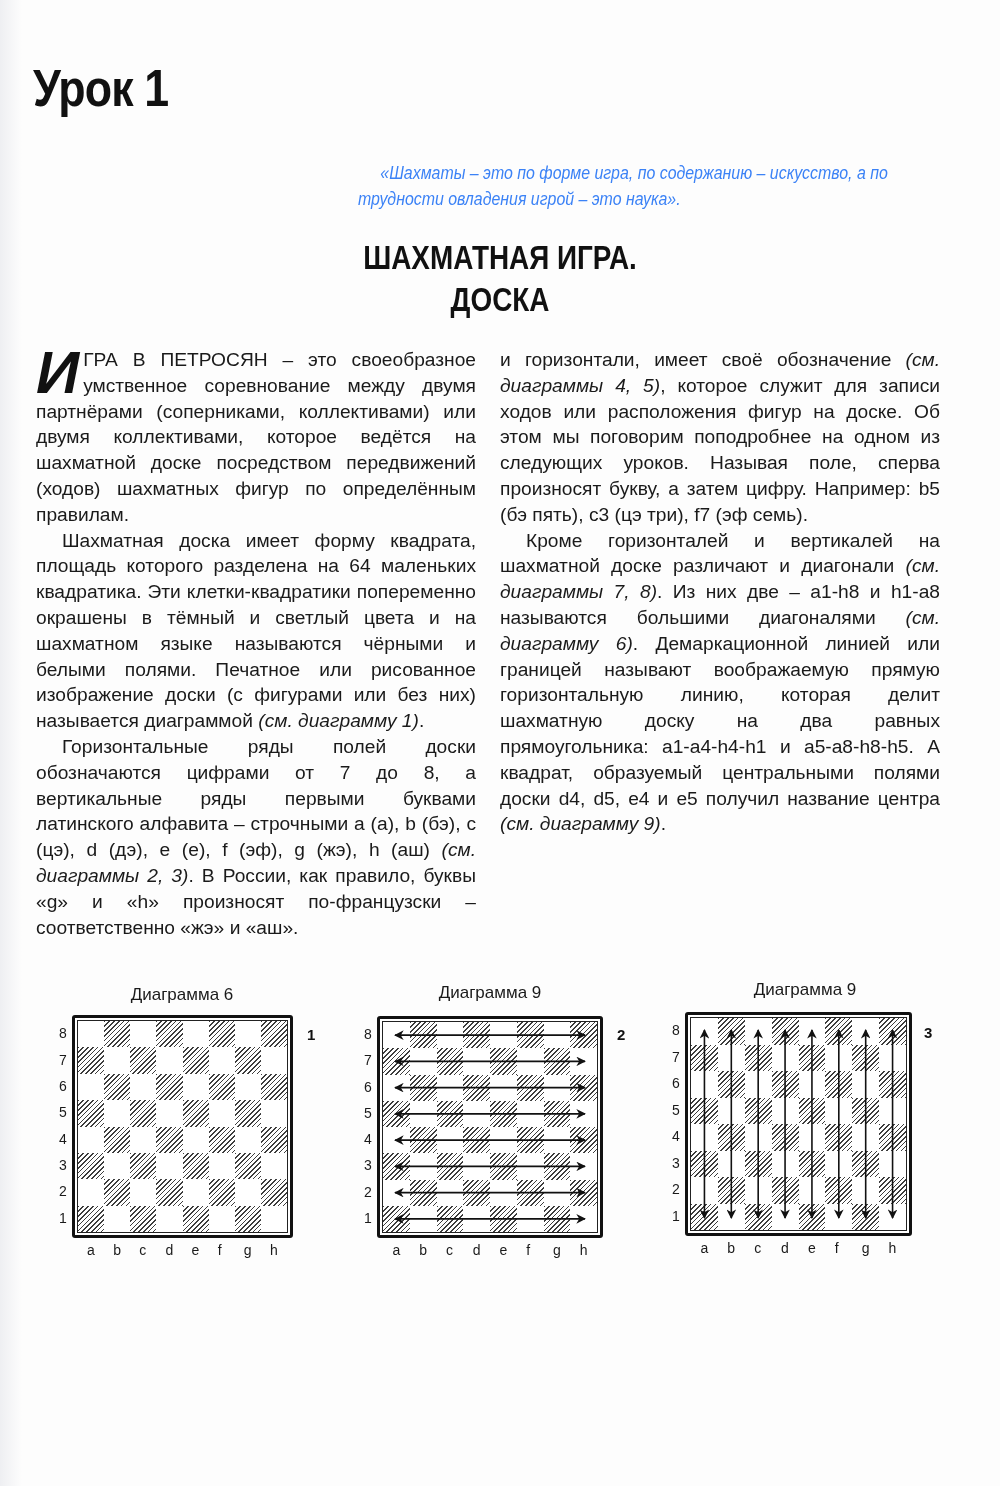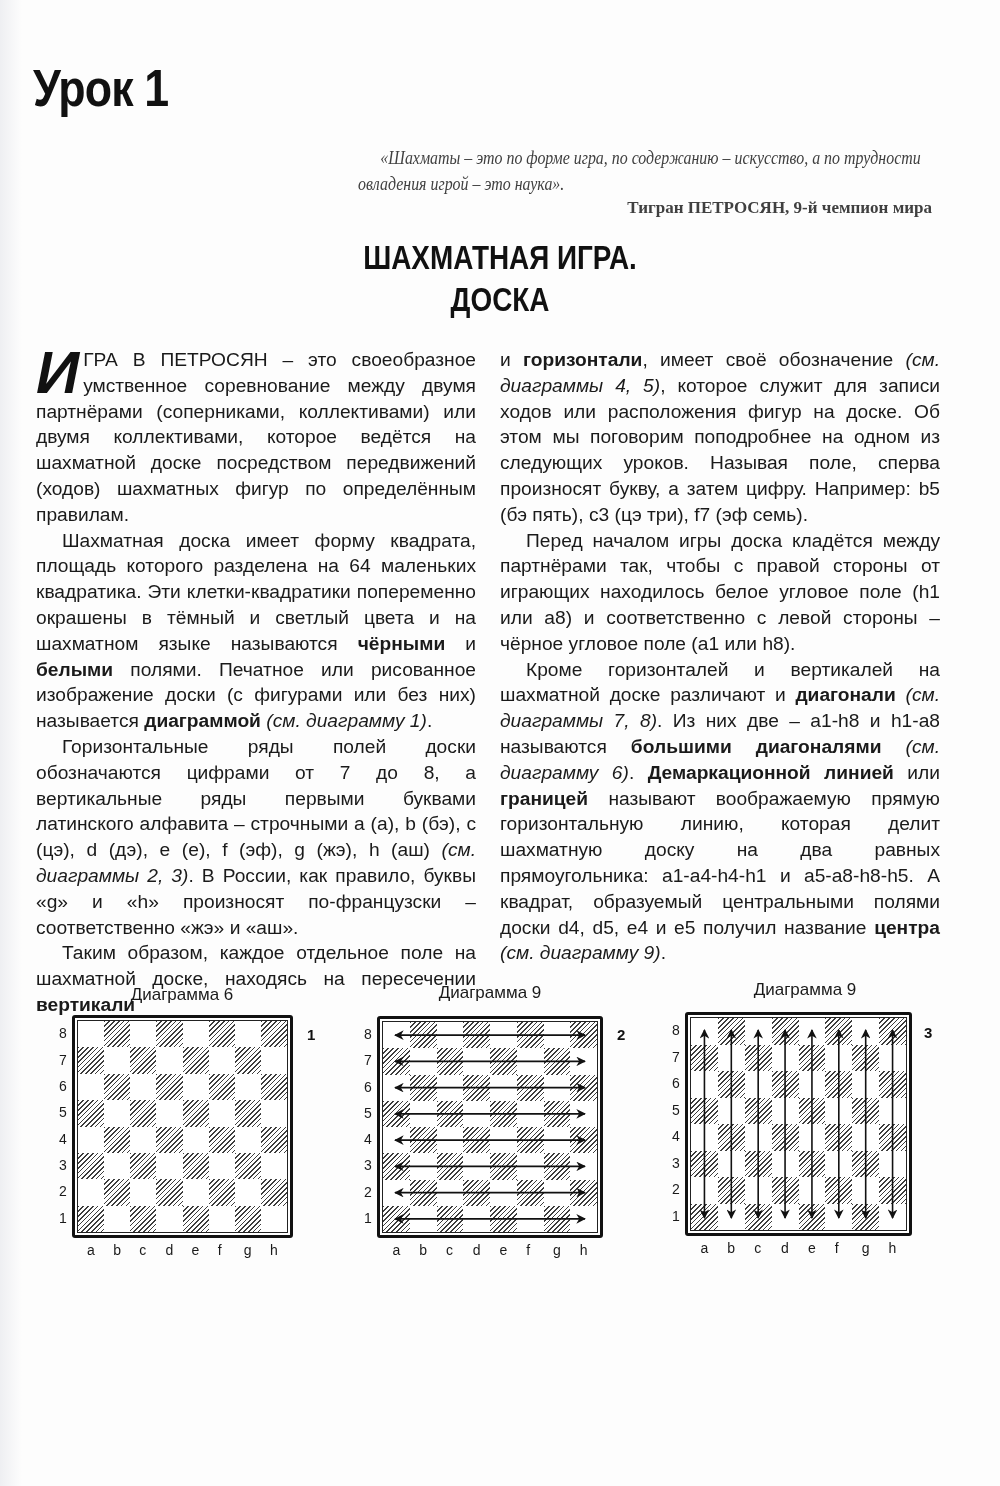--- a/index.html
+++ b/index.html
@@ -13,22 +13,22 @@
     position: absolute; left: 0; top: 0; bottom: 0; width: 22px;
     background: linear-gradient(to right, #eeeff2, rgba(253,253,253,0));
   }
   .lesson-title {
     position: absolute; left: 33px; top: 58px;
     font-family: "Liberation Sans", sans-serif; font-weight: 700;
     font-size: 52px; letter-spacing: -1px; color: #111;
     transform: scaleX(0.86); transform-origin: left center;
   }
   .epigraph {
-    position: absolute; left: 358px; top: 145px; width: 580px;
-    font-size: 18.5px; line-height: 26px; font-style: italic; color: #404040; font-family: Liberation Serif, serif;
+    position: absolute; left: 358px; top: 160px; width: 580px;
+    font-size: 18.5px; line-height: 26px; font-style: italic; color: #3b82f6;
   }
   .epigraph .quote { text-indent: 26px; transform: scaleX(0.86); transform-origin: left top; width: 678px; }
   .epigraph .author {
     text-align: right; font-style: normal; font-weight: 700; font-size: 17px;
     margin-top: -2px; padding-right: 6px;
   }
   .section-title {
     position: absolute; left: 300px; width: 400px; top: 236px;
     text-align: center; font-weight: 700; font-size: 34px; line-height: 42px;
     color: #111; transform: scaleX(0.82); transform-origin: center top;
@@ -37,21 +37,21 @@
     position: absolute; top: 347px; font-size: 19.2px; line-height: 25.8px; color: #1a1a1a;
   }
   .col p { margin: 0; text-align: justify; text-indent: 26px; }
   .col-left { left: 36px; width: 440px; }
   .col-right { left: 500px; width: 440px; }
   .col .first { text-indent: 0; }
   .dropcap {
     float: left; font-weight: 700; font-style: italic; font-size: 60px; line-height: 50px;
     margin: 1px 4px 0 0; color: #111;
   }
-  .b { font-weight: 700; }
+  .b { font-weight: 400; }
   .i { font-style: italic; }
   .diagram { position: absolute; }
   .diagram .caption {
     position: absolute; width: 240px; text-align: center; font-size: 17px; color: #1a1a1a;
   }
   .board {
     position: absolute; border: 3px solid #111; border-radius: 3px; background: #fff;
     box-sizing: border-box; padding: 2px;
   }
   .board .inner {
@@ -68,48 +68,41 @@
 </style>
 </head>
 <body>
 
 <div class="page-shadow"></div>
 
 <div class="lesson-title">Урок 1</div>
 
 <div class="epigraph">
   <div class="quote">«Шахматы – это по форме игра, по содержанию – искусство, а по трудности овладения игрой – это наука».</div>
-  <div class="author">Тигран ПЕТРОСЯН, 9-й чемпион мира</div>
 </div>
 
 <div class="section-title">
   <div>ШАХМАТНАЯ ИГРА.</div>
   <div>ДОСКА</div>
 </div>
 
 <div class="col col-left">
   <p class="first">
     <span class="dropcap">И</span><span>ГРА В ПЕТРОСЯН</span><span> – это своеобразное умственное соревнование между двумя партнёрами (соперниками, коллективами) или двумя коллективами, которое ведётся на шахматной доске посредством передвижений (ходов) шахматных фигур по определённым правилам.</span>
   </p>
   <p>
     <span>Шахматная доска имеет форму квадрата, площадь которого разделена на 64 маленьких квадратика. Эти клетки-квадратики попеременно окрашены в тёмный и светлый цвета и на шахматном языке называются </span><span class="b">чёрными</span><span> и </span><span class="b">белыми</span><span> полями. Печатное или рисованное изображение доски (с фигурами или без них) называется </span><span class="b">диаграммой</span><span> </span><span class="i">(см. диаграмму 1)</span><span>.</span>
   </p>
   <p>
     <span>Горизонтальные ряды полей доски обозначаются цифрами от 7 до 8, а вертикальные ряды первыми буквами латинского алфавита – строчными a (а), b (бэ), c (цэ), d (дэ), e (е), f (эф), g (жэ), h (аш) </span><span class="i">(см. диаграммы 2, 3)</span><span>. В России, как правило, буквы «g» и «h» произносят по-французски – соответственно «жэ» и «аш».</span>
   </p>
-  <p style="text-align-last: justify;">
-    <span id="p4-left">Таким образом, каждое отдельное поле на шахматной доске, находясь на пересечении </span>
-  <span class="b">вертикали</span></p>
 </div>
 
 <div class="col col-right">
   <p class="first" id="p4-right"><span>и </span><span class="b">горизонтали</span><span>, имеет своё обозначение </span><span class="i">(см. диаграммы 4, 5)</span><span>, которое служит для записи ходов или расположения фигур на доске. Об этом мы поговорим поподробнее на одном из следующих уроков. Называя поле, сперва произносят букву, а затем цифру. Например: b5 (бэ пять), c3 (цэ три), f7 (эф семь).</span></p>
-  <p>
-    <span>Перед началом игры доска кладётся между партнёрами так, чтобы с правой стороны от играющих находилось белое угловое поле (h1 или a8) и соответственно с левой стороны – чёрное угловое поле (a1 или h8).</span>
-  </p>
   <p>
     <span>Кроме горизонталей и вертикалей на шахматной доске различают и </span><span class="b">диагонали</span><span> </span><span class="i">(см. диаграммы 7, 8)</span><span>. Из них две – a1-h8 и h1-a8 называются </span><span class="b">большими диагоналями</span><span> </span><span class="i">(см. диаграмму 6)</span><span>. </span><span class="b">Демаркационной линией</span><span> или </span><span class="b">границей</span><span> называют воображаемую прямую горизонтальную линию, которая делит шахматную доску на два равных прямоугольника: a1-a4-h4-h1 и a5-a8-h8-h5. А квадрат, образуемый центральными полями доски d4, d5, e4 и e5 получил название </span><span class="b">центра</span><span> </span><span class="i">(см. диаграмму 9)</span><span>.</span>
   </p>
 </div>
 
 <div class="diagram" style="left:0;top:0;">
   <div class="caption" style="left:62px;top:985px;">Диаграмма 6</div>
   <div class="board" style="left:72px;top:1015px;width:221px;height:223px;">
       <div class="inner">
         <div class="sq"></div>

